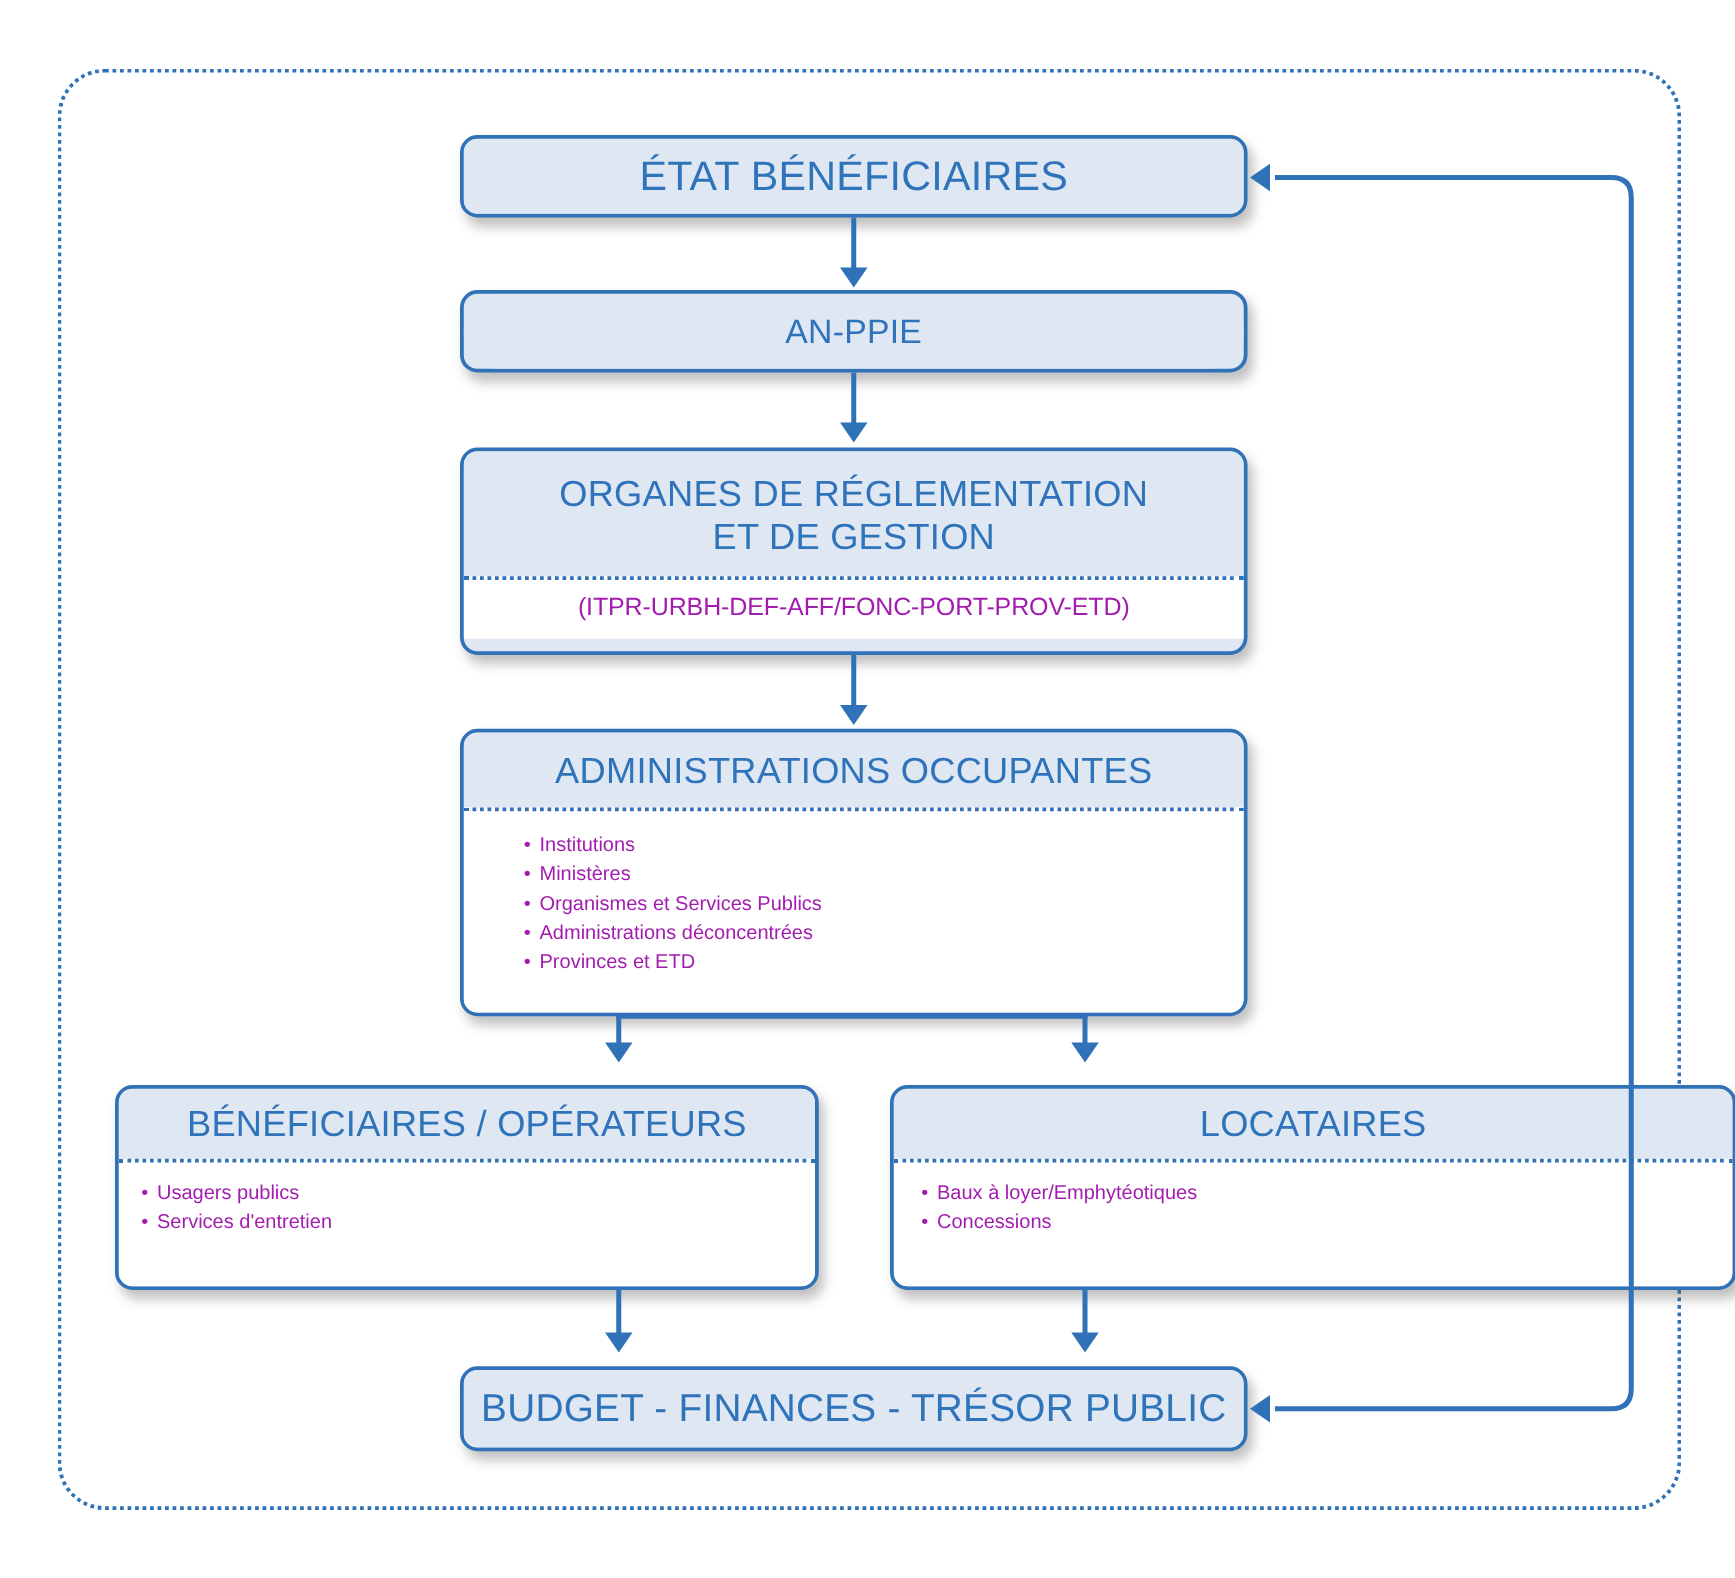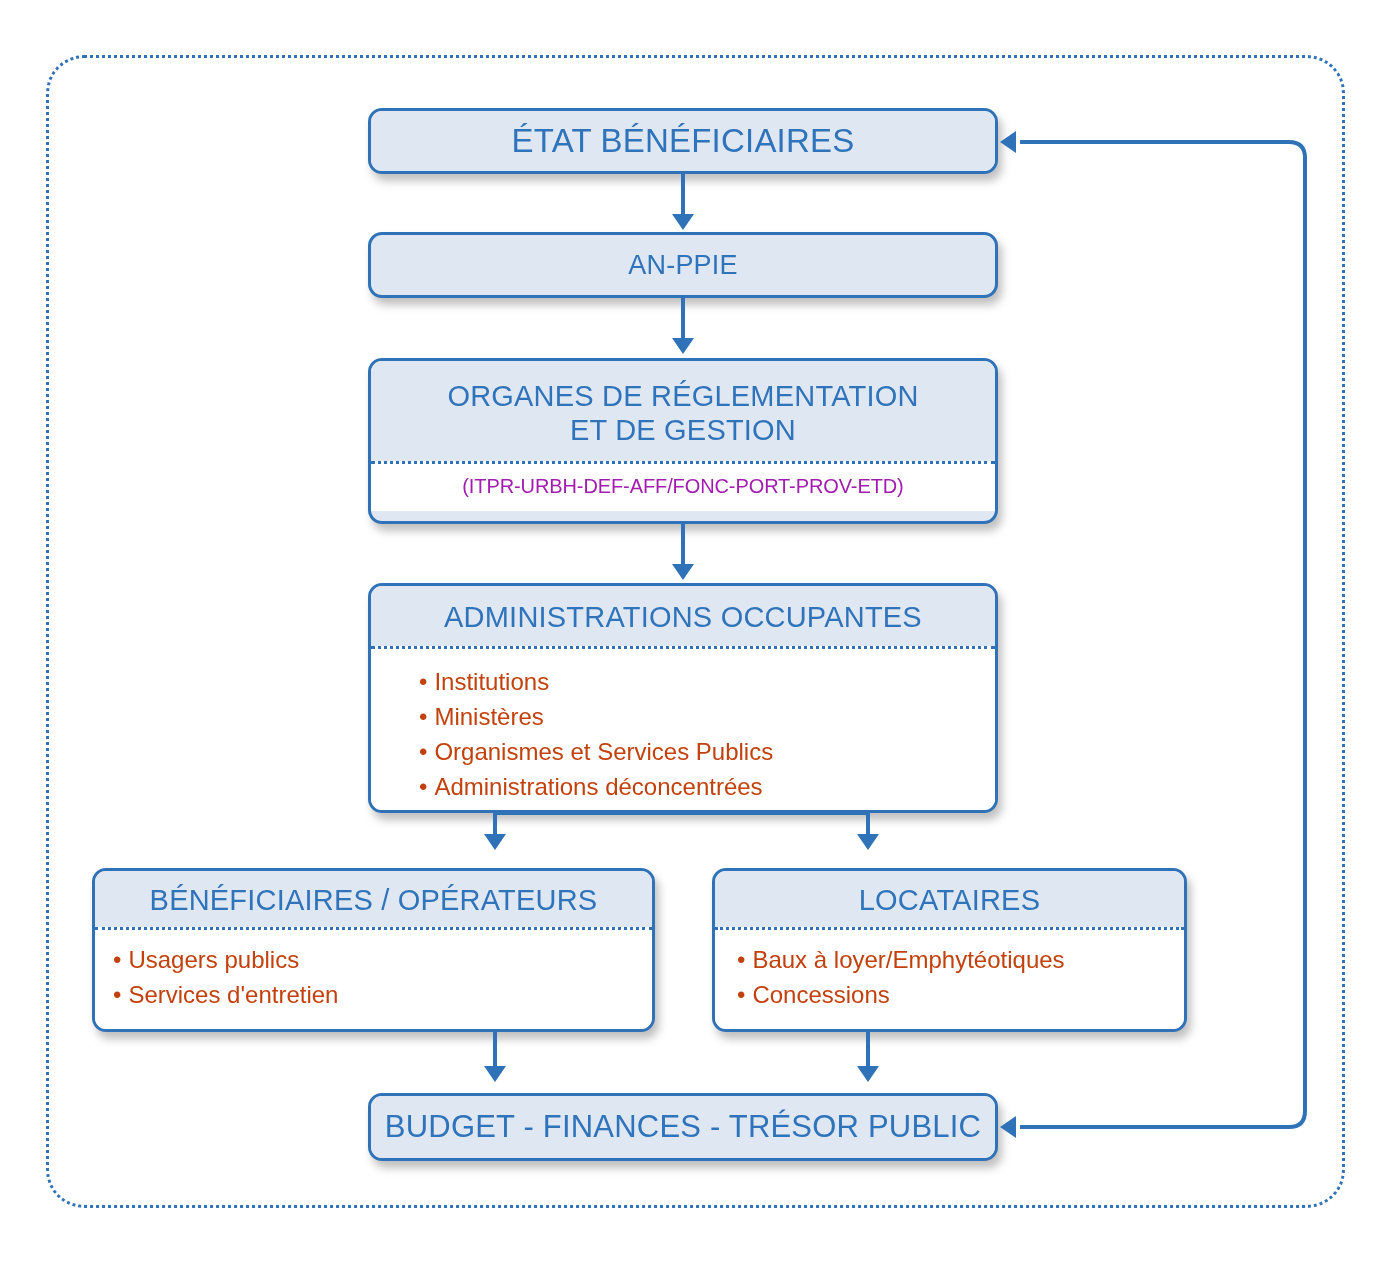--- a/index.html
+++ b/index.html
@@ -53,22 +53,22 @@
   .node .body {
     background: #ffffff;
     border-top: 3px dotted #2f72b8;
   }
   .node .body ul {
     margin: 0;
     padding: 0;
     list-style: none;
   }
   .node .body li {
-    color: #c2410c;
-    font-size: 24px;
+    color: #a21caf;
+    font-size: 16px;
     line-height: 1.45;
     white-space: nowrap;
   }
   .node .body li::before {
     content: "\2022";
     margin-right: 7px;
   }
   .node .subtitle {
     background: #ffffff;
     border-top: 3px dotted #2f72b8;
@@ -90,21 +90,21 @@
   #node-organes .subtitle { padding: 11px 0 13px; }
 
   #node-admin       { left: 368px; top: 583px;  width: 630px; height: 230px; }
   #node-admin .head { font-size: 29px; padding: 14px 0 12px; }
   #node-admin .body { padding: 16px 0 14px 48px; height: 100%; }
 
   #node-benef       { left: 92px;  top: 868px;  width: 563px; height: 164px; }
   #node-benef .head { font-size: 29px; padding: 12px 0 10px; }
   #node-benef .body { padding: 13px 0 12px 18px; height: 100%; }
 
-  #node-loc         { left: 712px; top: 868px;  width: 475px; height: 164px; }
+  #node-loc         { left: 712px; top: 868px;  width: 677px; height: 164px; }
   #node-loc .head   { font-size: 29px; padding: 12px 0 10px; }
   #node-loc .body   { padding: 13px 0 12px 22px; height: 100%; }
 
   #node-budget      { left: 368px; top: 1093px; width: 630px; height: 68px; }
   #node-budget .head{ font-size: 31px; line-height: 62px; }
 
   
   .conn {
     position: absolute;
     background: #2f72b8;

